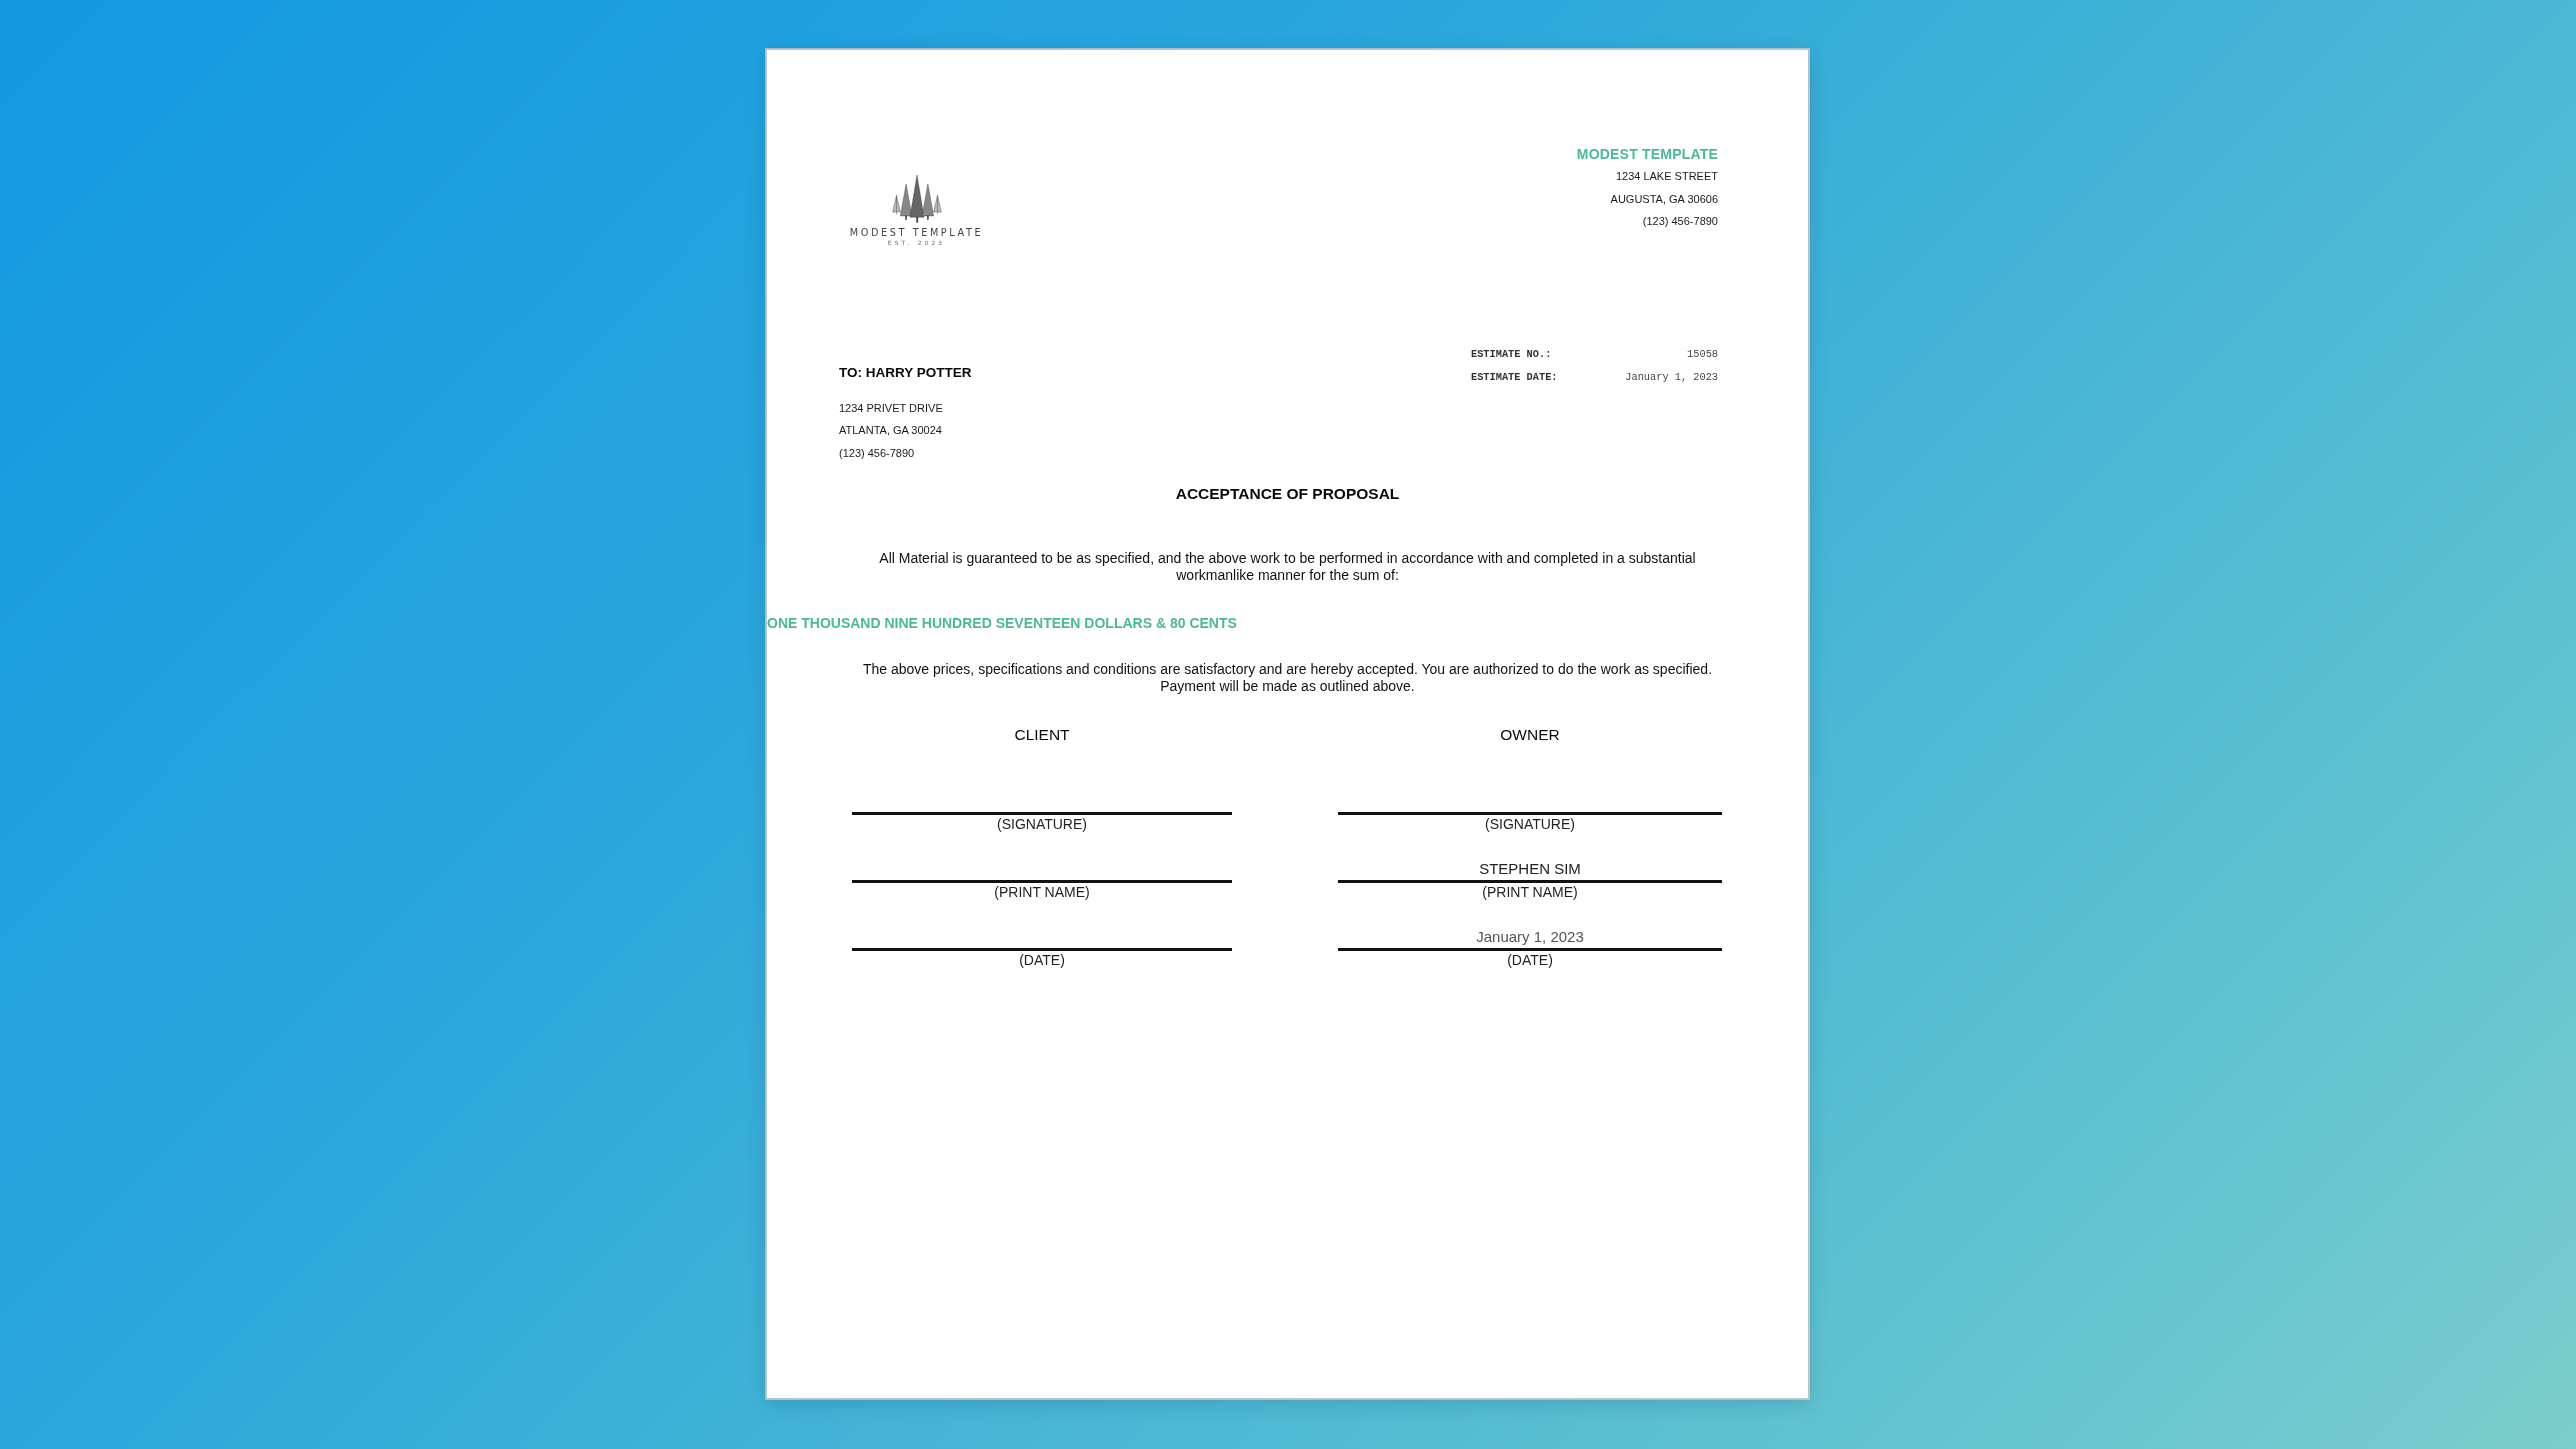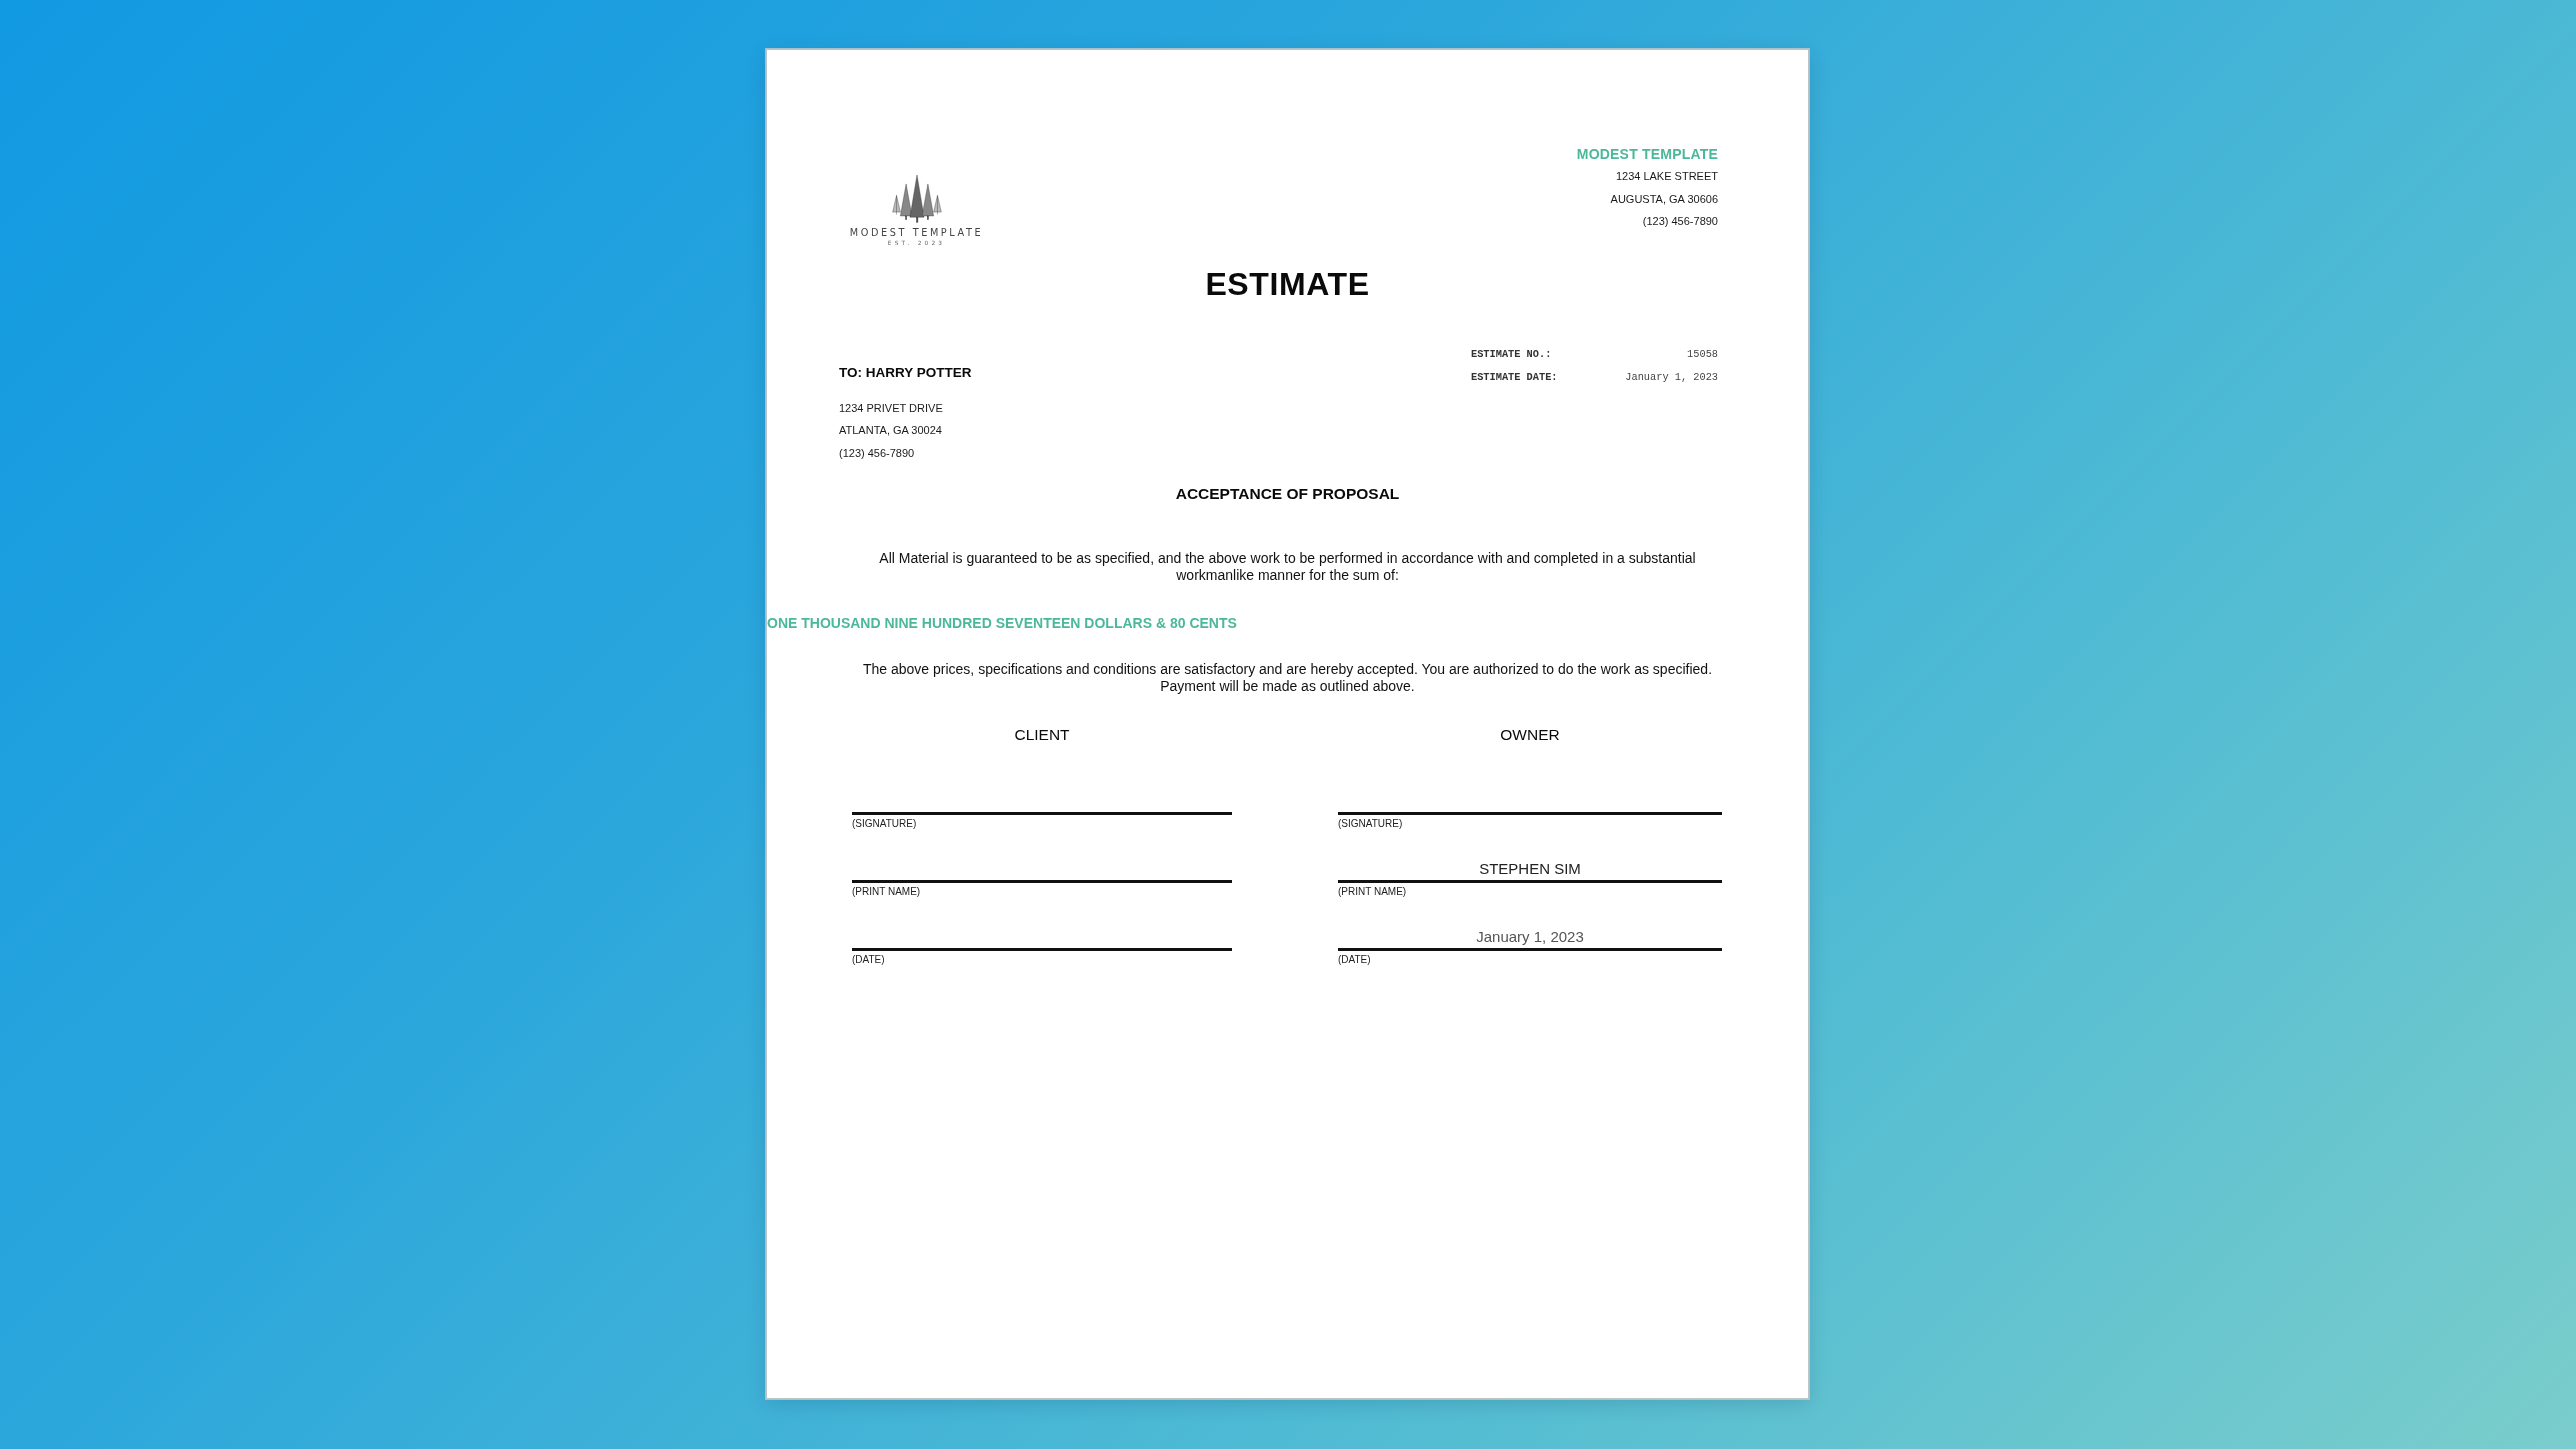--- a/index.html
+++ b/index.html
@@ -170,21 +170,22 @@
       font-size: 15px;
       line-height: 22px;
       color: #222;
     }
     .sig-value.date { color: #555; }
     .sig-line {
       height: 2.6px;
       background: #111;
     }
     .sig-caption {
-      font-size: 10px;
+      text-align: center;
+      font-size: 14px;
       line-height: 18px;
       color: #222;
     }
     .sig-first { margin-top: 46px; }
   </style>
 </head>
 <body>
 
 <div class="page">
 
@@ -212,21 +213,20 @@
     <div class="logo-est">EST. 2023</div>
   </div>
 
   <div class="abs company">
     <div class="company-name">MODEST TEMPLATE</div>
     <div class="company-line">1234 LAKE STREET</div>
     <div class="company-line">AUGUSTA, GA 30606</div>
     <div class="company-line">(123) 456-7890</div>
   </div>
 
-  <div class="abs title">ESTIMATE</div>
 
   <div class="abs billto">
     <div class="billto-name">TO: HARRY POTTER</div>
     <div class="billto-line">1234 PRIVET DRIVE</div>
     <div class="billto-line">ATLANTA, GA 30024</div>
     <div class="billto-line">(123) 456-7890</div>
   </div>
 
   <div class="abs meta">
     <div class="meta-row">

